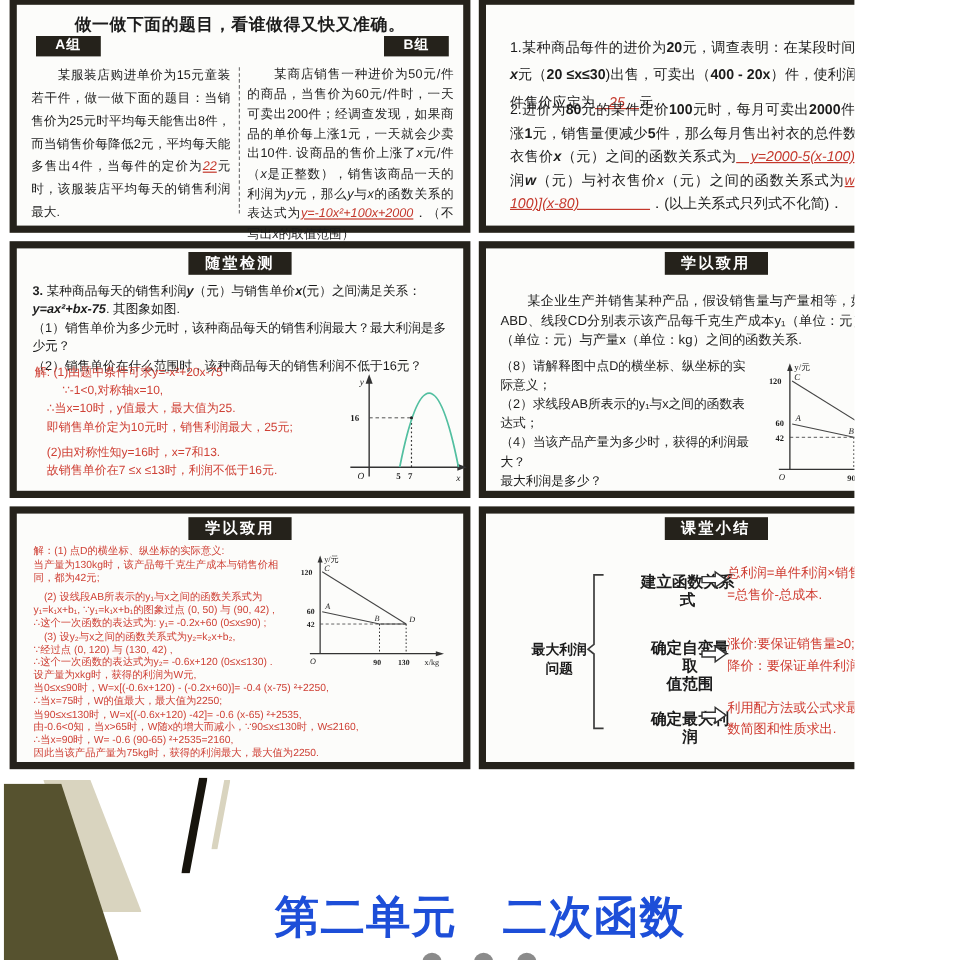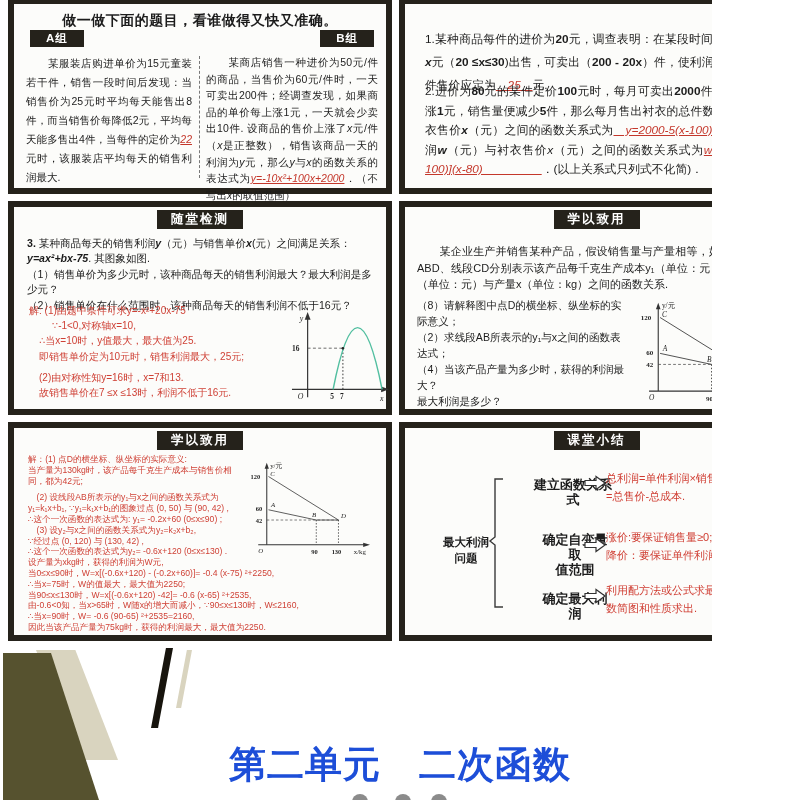--- a/index.html
+++ b/index.html
@@ -59,28 +59,28 @@
 </head>
 <body>
 
 <div class="page">
 
   <div class="slide" style="left:8px;top:-2px;width:384px;height:196px;">
     <div class="s1-title">做一做下面的题目，看谁做得又快又准确。</div>
     <div class="badge-sm" style="left:16px;top:26px;">A组</div>
     <div class="badge-sm" style="right:12px;top:26px;">B组</div>
     <div class="s1-cols">
-      <div class="s1-left"><span>　　某服装店购进单价为15元童装若干件，销售一段时间后发现：当销售价为25元时平均每天能售出8件，而当销售价每降低2元，平均每天能多售出4件，当每件的定价为</span><span class="ru">22</span><span>元时，该服装店平均每天的销售利润最大.</span></div>
+      <div class="s1-left"><span>　　某服装店购进单价为15元童装若干件，做一做下面的题目：当销售价为25元时平均每天能售出8件，而当销售价每降低2元，平均每天能多售出4件，当每件的定价为</span><span class="ru">22</span><span>元时，该服装店平均每天的销售利润最大.</span></div>
       <div class="s1-div"></div>
       <div class="s1-right"><span>　　某商店销售一种进价为50元/件的商品，当售价为60元/件时，一天可卖出200件；经调查发现，如果商品的单价每上涨1元，一天就会少卖出10件. 设商品的售价上涨了</span><span class="i">x</span><span>元/件（</span><span class="i">x</span><span>是正整数），销售该商品一天的利润为</span><span class="i">y</span><span>元，那么</span><span class="i">y</span><span>与</span><span class="i">x</span><span>的函数关系的表达式为</span><span class="ru">y=-10x²+100x+2000</span><span>．（不写出</span><span class="i">x</span><span>的取值范围）</span></div>
     </div>
   </div>
 
   <div class="slide" style="left:399px;top:-2px;width:395px;height:196px;">
-    <div class="s2-p" style="top:24px;line-height:23px;"><span>1.某种商品每件的进价为</span><span class="b">20</span><span>元，调查表明：在某段时间内若以每件</span><span class="bi">x</span><span>元（</span><span class="b">20 ≤x≤30</span><span>)出售，可卖出（</span><span class="b">200 - 20x</span><span>）件，使利润最大，则每件售价应定为</span><span class="ru">　25　</span><span>元.</span></div>
+    <div class="s2-p" style="top:24px;line-height:23px;"><span>1.某种商品每件的进价为</span><span class="b">20</span><span>元，调查表明：在某段时间内若以每件</span><span class="bi">x</span><span>元（</span><span class="b">20 ≤x≤30</span><span>)出售，可卖出（</span><span class="b">400 - 20x</span><span>）件，使利润最大，则每件售价应定为</span><span class="ru">　25　</span><span>元.</span></div>
     <div class="s2-p" style="top:78px;line-height:19.5px;"><span>2.进价为</span><span class="b">80</span><span>元的某件定价</span><span class="b">100</span><span>元时，每月可卖出</span><span class="b">2000</span><span>件，价格每上涨</span><span class="b">1</span><span>元，销售量便减少</span><span class="b">5</span><span>件，那么每月售出衬衣的总件数</span><span class="bi">y</span><span>(件）与衬衣售价</span><span class="bi">x</span><span>（元）之间的函数关系式为</span><span class="ru">　y=2000-5(x-100)　</span><span>．每月利润</span><span class="bi">w</span><span>（元）与衬衣售价</span><span class="i">x</span><span>（元）之间的函数关系式为</span><span class="ru">w=[2000-5(x-100)](x-80)　　　　　</span><span>．(以上关系式只列式不化简)．</span></div>
   </div>
 
   <div class="slide" style="left:8px;top:201px;width:384px;height:214px;">
     <div class="badge">随堂检测</div>
     <div class="s3-q">
       <div class="ln"><span class="b">3. </span><span>某种商品每天的销售利润</span><span class="bi">y</span><span>（元）与销售单价</span><span class="bi">x</span><span>(元）之间满足关系：</span><span class="bi">y=ax²+bx-75</span><span>. 其图象如图.</span></div>
       <div class="ln">（1）销售单价为多少元时，该种商品每天的销售利润最大？最大利润是多少元？</div>
       <div class="ln">（2）销售单价在什么范围时，该种商品每天的销售利润不低于16元？</div>
     </div>

